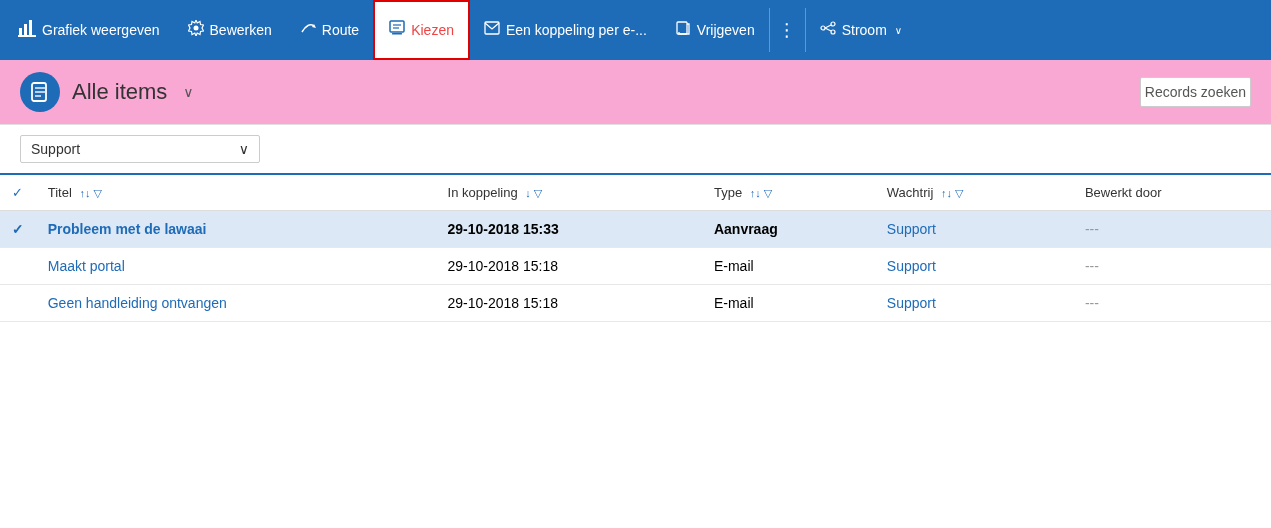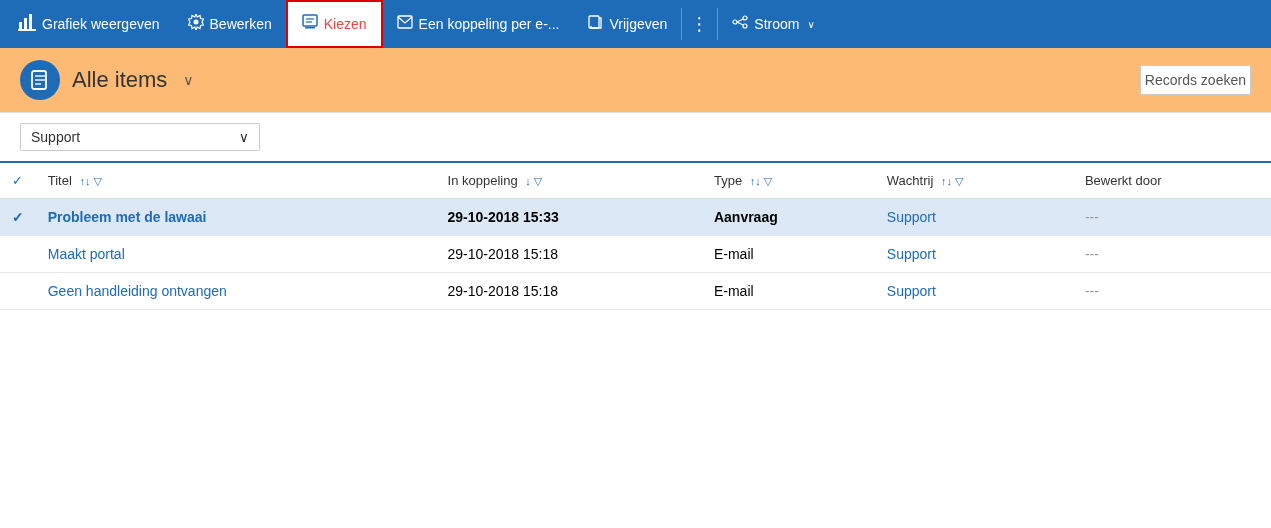--- a/index.html
+++ b/index.html
@@ -3,21 +3,21 @@
   <meta charset="utf-8">
   <style>
     * { box-sizing: border-box; margin: 0; padding: 0; }
     body { font-family: 'Segoe UI', Tahoma, Geneva, Verdana, sans-serif; font-size: 14px; background: #fff; }
 
     
     .toolbar {
       background: #1e6bb8;
       display: flex;
       align-items: stretch;
-      height: 48px;
+      height: 60px;
       padding: 0 4px;
       gap: 0;
     }
     .toolbar-item {
       display: flex;
       align-items: center;
       gap: 6px;
       padding: 0 14px;
       color: #fff;
       cursor: pointer;
@@ -41,21 +41,21 @@
     .toolbar-chevron {
       font-size: 10px;
       margin-left: 2px;
     }
 
     
     .page-header {
       display: flex;
       align-items: center;
       padding: 12px 20px;
-      background: #fdba74;
+      background: #f9a8d4;
       border-bottom: 1px solid #e0e0e0;
       justify-content: space-between;
     }
     .page-header-left {
       display: flex;
       align-items: center;
       gap: 12px;
     }
     .page-icon {
       width: 40px;
@@ -170,20 +170,29 @@
   <div class="toolbar-item">
     <span class="icon">
       <svg width="16" height="16" viewBox="0 0 16 16" fill="white">
         <circle cx="8" cy="8" r="2.5"></circle>
         <path d="M8 0 L9.2 3 L12 1.5 L12.5 4.5 L15.5 5 L14 8 L15.5 11 L12.5 11.5 L12 14.5 L9.2 13 L8 16 L6.8 13 L4 14.5 L3.5 11.5 L0.5 11 L2 8 L0.5 5 L3.5 4.5 L4 1.5 L6.8 3 Z" fill="none" stroke="white" stroke-width="1.2"></path>
       </svg>
     </span>
     <span>Bewerken</span>
   </div>
 
+  <div class="toolbar-item">
+    <span class="icon">
+      <svg width="16" height="16" viewBox="0 0 16 16" fill="white">
+        <path d="M2 12 Q8 2 14 6" stroke="white" stroke-width="1.5" fill="none"></path>
+        <polygon points="14,4 16,8 12,7" fill="white"></polygon>
+      </svg>
+    </span>
+    <span>Route</span>
+  </div>
 
   <div class="toolbar-item highlighted">
     <span class="icon">
       <svg width="16" height="16" viewBox="0 0 16 16" fill="#1e6bb8">
         <rect x="1" y="1" width="14" height="11" rx="1" fill="none" stroke="#1e6bb8" stroke-width="1.5"></rect>
         <rect x="3" y="13" width="10" height="1.5" rx="0.5" fill="#1e6bb8"></rect>
         <line x1="4" y1="5" x2="12" y2="5" stroke="#1e6bb8" stroke-width="1.2"></line>
         <line x1="4" y1="8" x2="10" y2="8" stroke="#1e6bb8" stroke-width="1.2"></line>
       </svg>
     </span>

